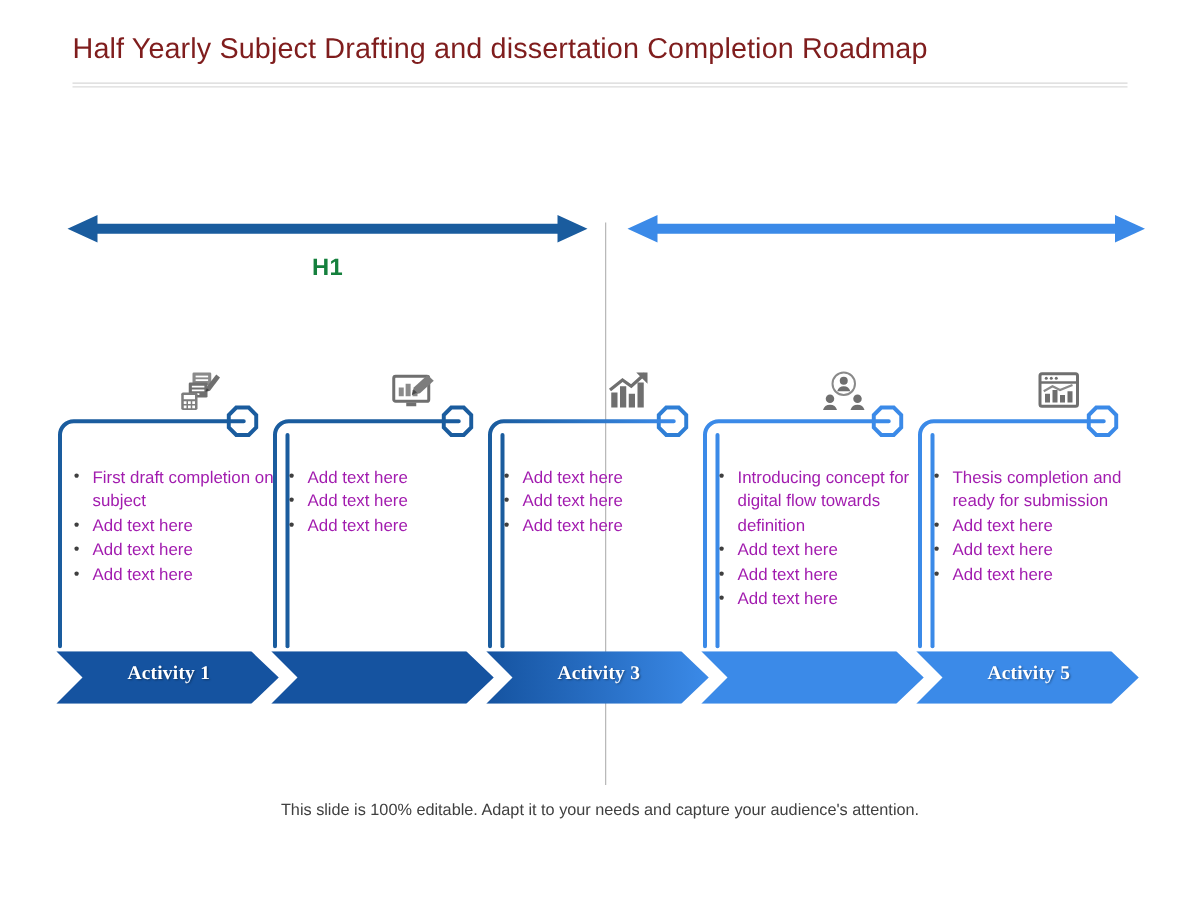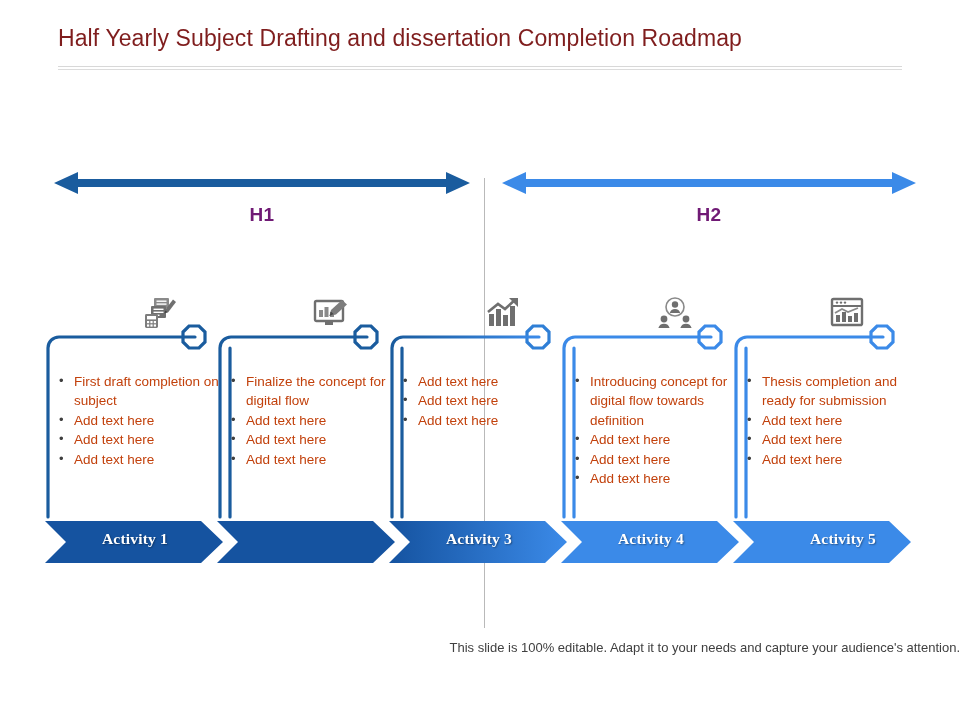--- a/index.html
+++ b/index.html
@@ -60,21 +60,21 @@
   }
   #half-h1 { left: 52px;  width: 420px; }
   #half-h2 { left: 500px; width: 418px; }
 
   .half-arrow { width: 100%; height: 26px; display: block; }
 
   .half-label {
     text-align: center;
     font-size: 19px;
     font-weight: bold;
-    color: #701a75;
+    color: #15803d;
     margin-top: 8px;
     letter-spacing: 0.3px;
   }
 
   
   #cards {
     position: absolute;
     left: 0;
     top: 296px;
     width: 960px;
@@ -127,21 +127,21 @@
     width: 168px;
     margin: 0;
     padding: 0;
     list-style: none;
   }
   .card-list li {
     position: relative;
     padding-left: 17px;
     font-size: 13.5px;
     line-height: 19.4px;
-    color: #c2410c;
+    color: #a21caf;
   }
   .card-list li::before {
     content: "\2022";
     position: absolute;
     left: 2px;
     top: -1px;
     font-size: 13px;
     color: #3f3f3f;
   }
 
@@ -163,29 +163,29 @@
     font-size: 15.5px;
     font-weight: bold;
     color: #ffffff;
     text-shadow: 1px 1px 1.6px rgba(0,0,0,0.38);
     letter-spacing: 0.2px;
   }
   .chev-label.l1 { left: 4px;   }
   .chev-label.l2 { left: 176px; }
   .chev-label.l3 { left: 348px; }
   .chev-label.l4 { left: 520px; }
-  .chev-label.l5 { left: 712px; }
+  .chev-label.l5 { left: 692px; }
 
   
   #footer-note {
     position: absolute;
     left: 0;
     top: 640px;
     width: 960px;
-    text-align: right;
+    text-align: center;
     font-size: 13px;
     color: #404040;
   }
 </style>
 </head>
 <body>
 
 <div id="slide-title">Half Yearly Subject Drafting and dissertation Completion Roadmap</div>
 <div id="title-rule">
   <div class="rule-line"></div>
@@ -198,21 +198,20 @@
   <svg class="half-arrow" viewBox="0 0 420 26" preserveAspectRatio="none">
     <path d="M2,13 L26,2 L26,9 L394,9 L394,2 L418,13 L394,24 L394,17 L26,17 L26,24 Z" fill="#1a5c9e"></path>
   </svg>
   <div class="half-label">H1</div>
 </div>
 
 <div class="half-block" id="half-h2">
   <svg class="half-arrow" viewBox="0 0 418 26" preserveAspectRatio="none">
     <path d="M2,13 L26,2 L26,9 L392,9 L392,2 L416,13 L392,24 L392,17 L26,17 L26,24 Z" fill="#3b8ae8"></path>
   </svg>
-  <div class="half-label">H2</div>
 </div>
 
 <div id="cards">
 
   <div class="card c1">
     <div class="card-icon">
       <svg viewBox="0 0 36 34">
         <rect x="13" y="2" width="15" height="10" rx="1" fill="#8a8a8a"></rect>
         <rect x="15.5" y="4.5" width="10" height="1.4" fill="#ffffff"></rect>
         <rect x="15.5" y="7.4" width="10" height="1.4" fill="#ffffff"></rect>
@@ -270,21 +269,20 @@
         <path d="M8,2 L18,2 L24,8 L24,18 L18,24 L8,24 L2,18 L2,8 Z" fill="none" stroke="#1a5c9e" stroke-width="3.2"></path>
       </svg>
     </div>
     <div class="card-frame">
       <svg viewBox="0 0 188 186">
         <path d="M150,3 L14,3 A11,11 0 0 0 3,14 L3,183" fill="none" stroke="#1a5c9e" stroke-width="3.2" stroke-linecap="round"></path>
         <path d="M185,14 L185,183" fill="none" stroke="#1a5c9e" stroke-width="3.2" stroke-linecap="round"></path>
       </svg>
     </div>
     <ul class="card-list">
-      <li>Finalize the concept for digital flow</li>
       <li>Add text here</li>
       <li>Add text here</li>
       <li>Add text here</li>
     </ul>
   </div>
 
   <div class="card c3">
     <div class="card-icon">
       <svg viewBox="0 0 36 34">
         <rect x="4" y="18" width="5" height="12" fill="#6f6f6f"></rect>
@@ -393,17 +391,16 @@
       </linearGradient>
     </defs>
     <path d="M0,0 L156,0 L178,21 L156,42 L0,42 L21,21 Z" fill="#1553a0"></path>
     <path d="M172,0 L328,0 L350,21 L328,42 L172,42 L193,21 Z" fill="#1553a0"></path>
     <path d="M344,0 L500,0 L522,21 L500,42 L344,42 L365,21 Z" fill="url(#gch3)"></path>
     <path d="M516,0 L672,0 L694,21 L672,42 L516,42 L537,21 Z" fill="#3b8ae8"></path>
     <path d="M688,0 L844,0 L866,21 L844,42 L688,42 L709,21 Z" fill="#3b8ae8"></path>
   </svg>
   <div class="chev-label l1">Activity 1</div>
   <div class="chev-label l3">Activity 3</div>
-  <div class="chev-label l4">Activity 4</div>
   <div class="chev-label l5">Activity 5</div>
 </div>
 
 <div id="footer-note">This slide is 100% editable. Adapt it to your needs and capture your audience's attention.</div>
 
 </body></html>

